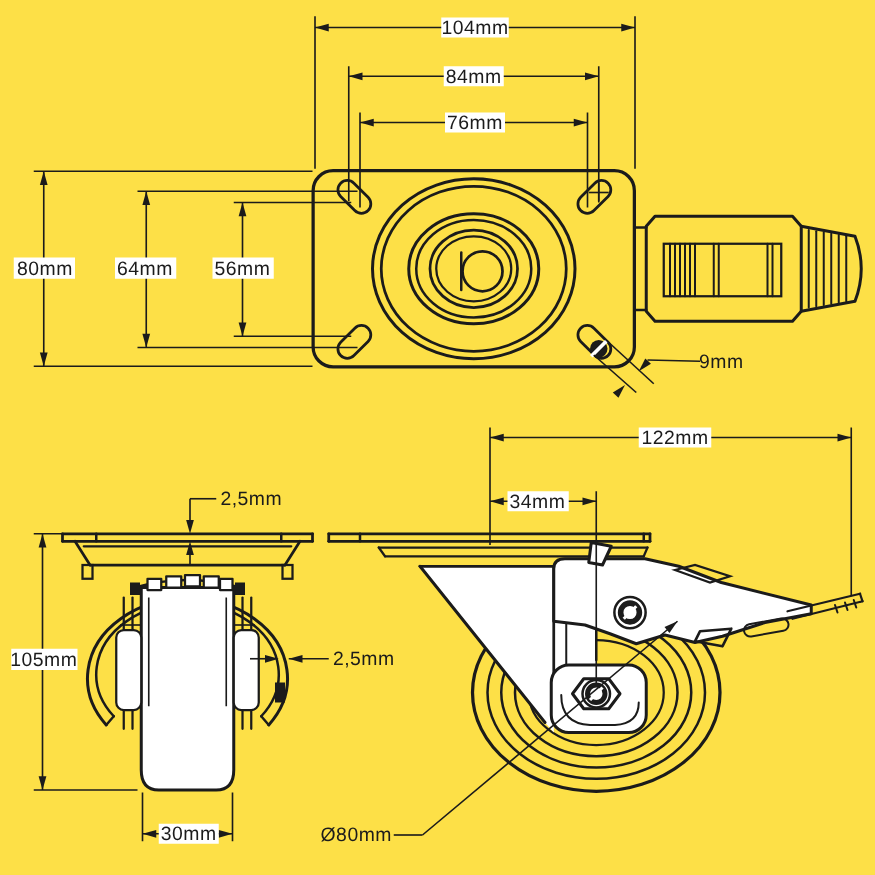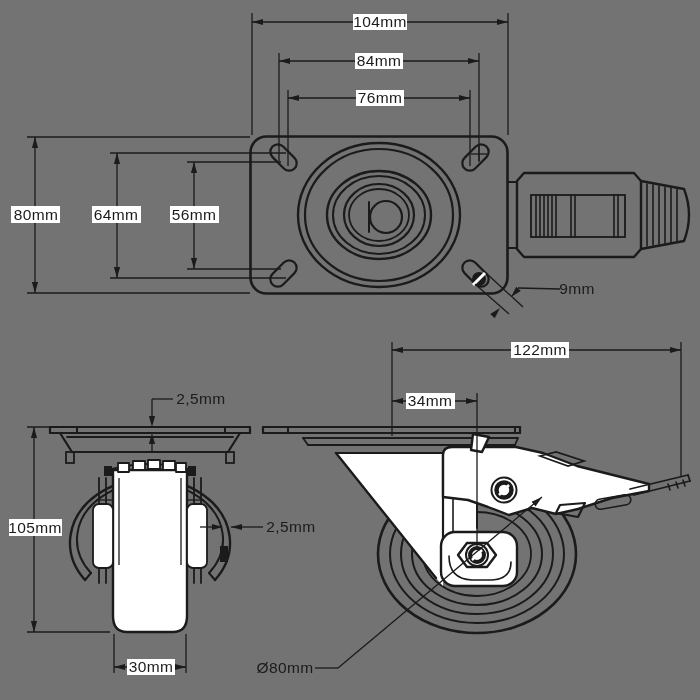--- a/index.html
+++ b/index.html
@@ -1,16 +1,16 @@
 <!DOCTYPE html>
 <html><head>
 <meta charset="utf-8">
 <style>
   html,body{margin:0;padding:0;background:#ffffff;}
-  .page{width:700px;height:700px;background:#737373;position:relative;overflow:hidden;}
+  .page{width:700px;height:700px;background:#fde047;position:relative;overflow:hidden;}
   svg{display:block;}
   .dimtext{font-family:"Liberation Sans","DejaVu Sans",sans-serif;font-size:15.5px;font-weight:500;
            fill:#1b1b1b;letter-spacing:0.4px;text-anchor:middle;}
   .thin{stroke:#1b1b1b;stroke-width:1.3;fill:none;stroke-linecap:butt;}
   .arrow{fill:#1b1b1b;stroke:none;}
   .o26{stroke:#1b1b1b;stroke-width:2.6;fill:none;stroke-linecap:round;stroke-linejoin:round;}
   .o24{stroke:#1b1b1b;stroke-width:2.4;fill:none;stroke-linecap:round;stroke-linejoin:round;}
   .o22{stroke:#1b1b1b;stroke-width:2.2;fill:none;stroke-linecap:round;stroke-linejoin:round;}
   .o20{stroke:#1b1b1b;stroke-width:2.0;fill:none;stroke-linecap:round;}
   .o18{stroke:#1b1b1b;stroke-width:1.8;fill:none;stroke-linecap:round;}

